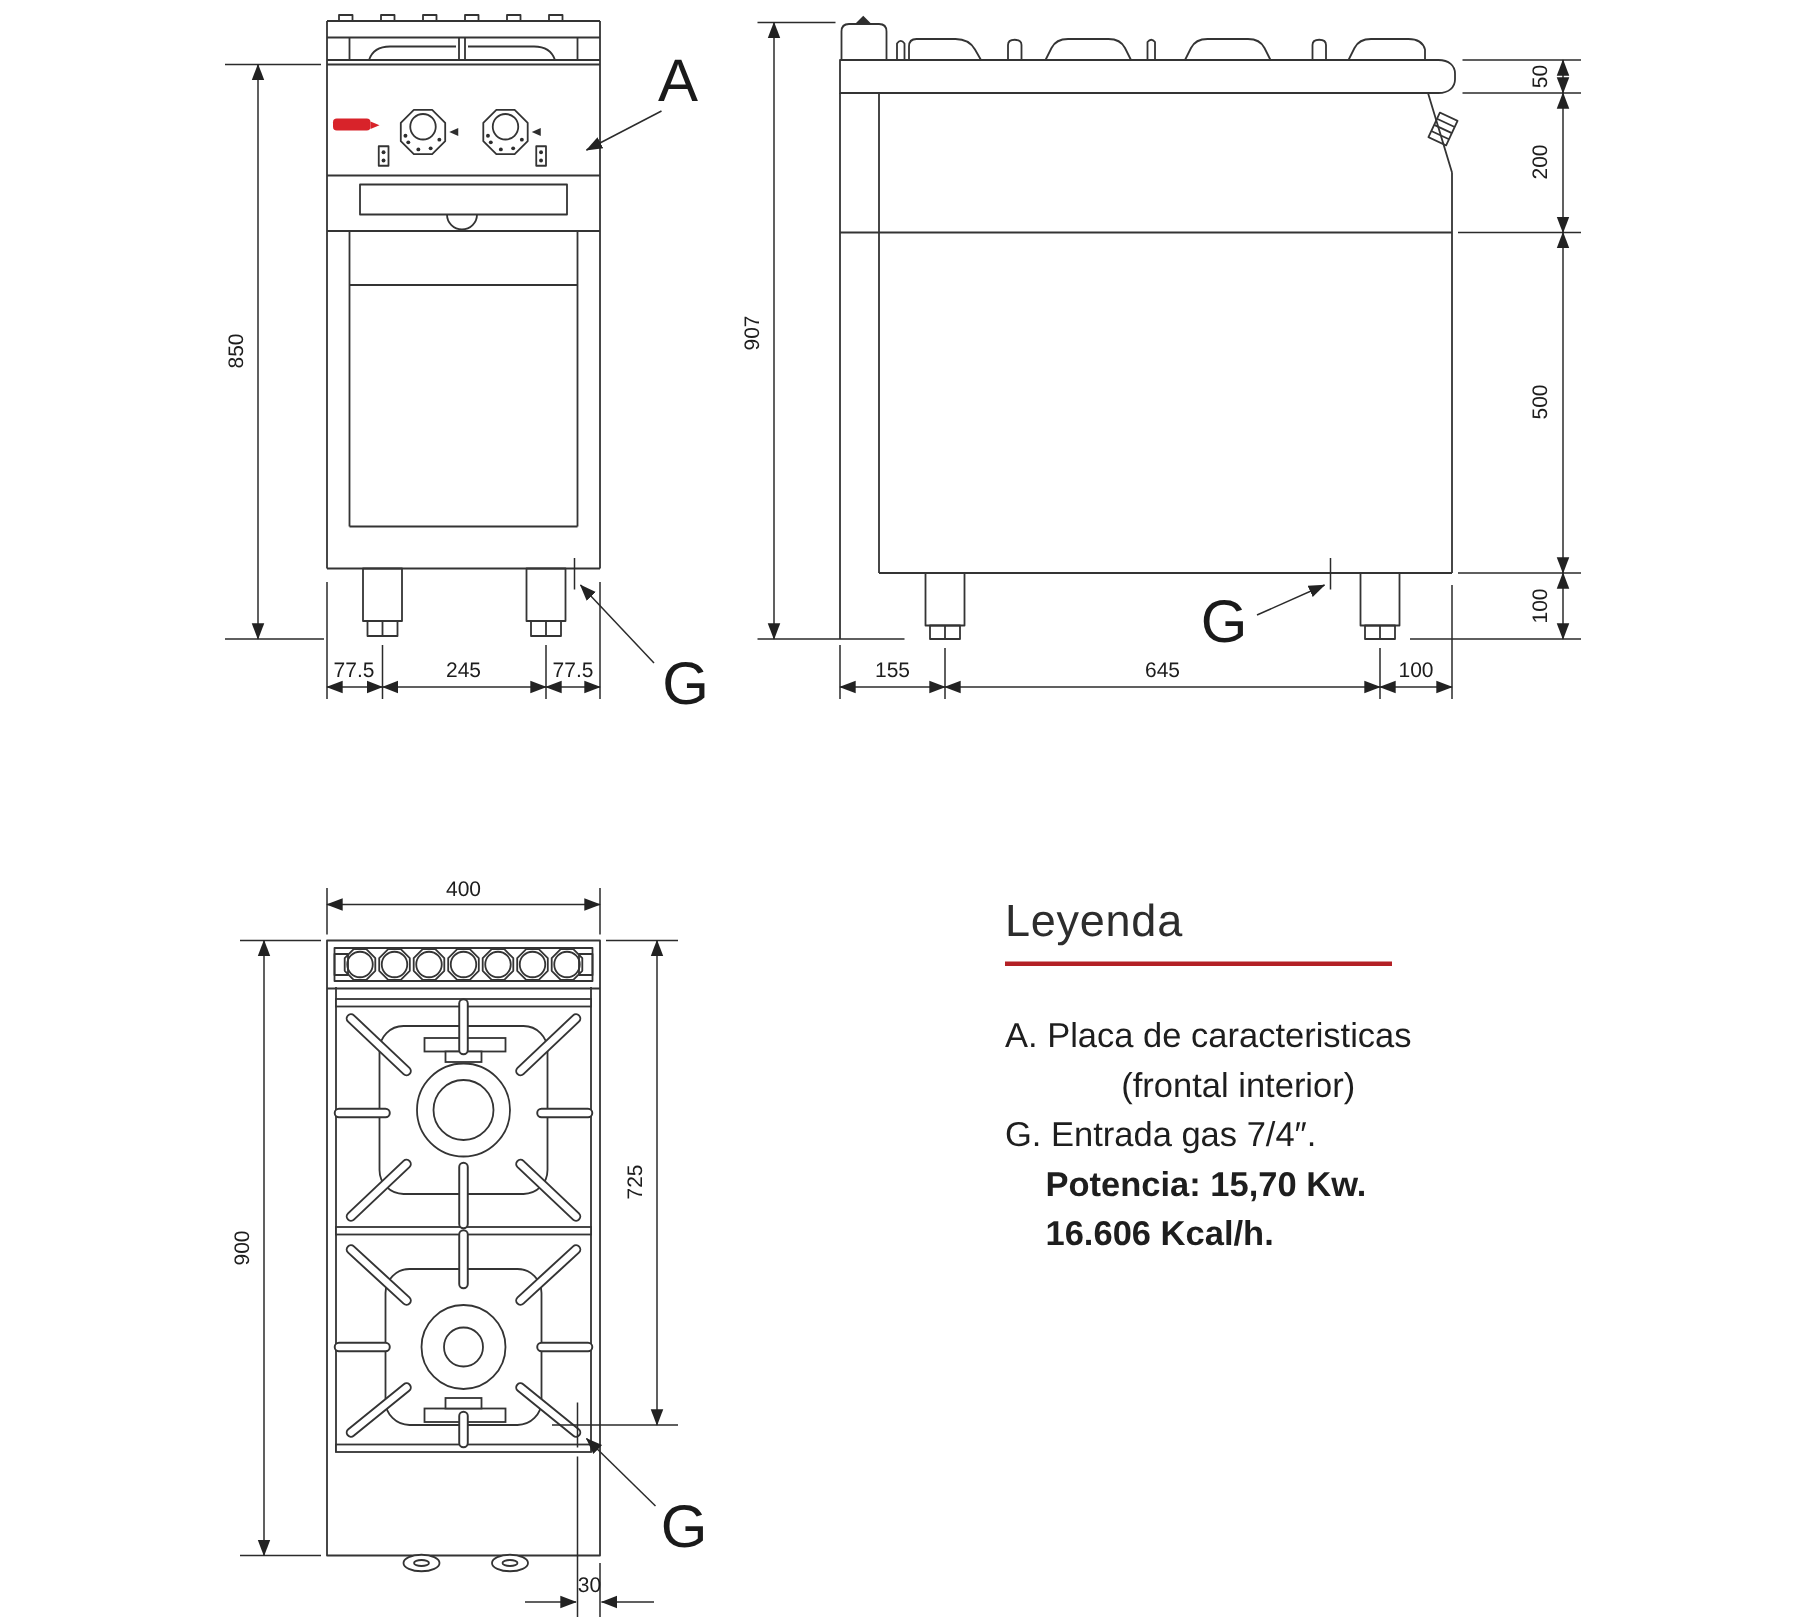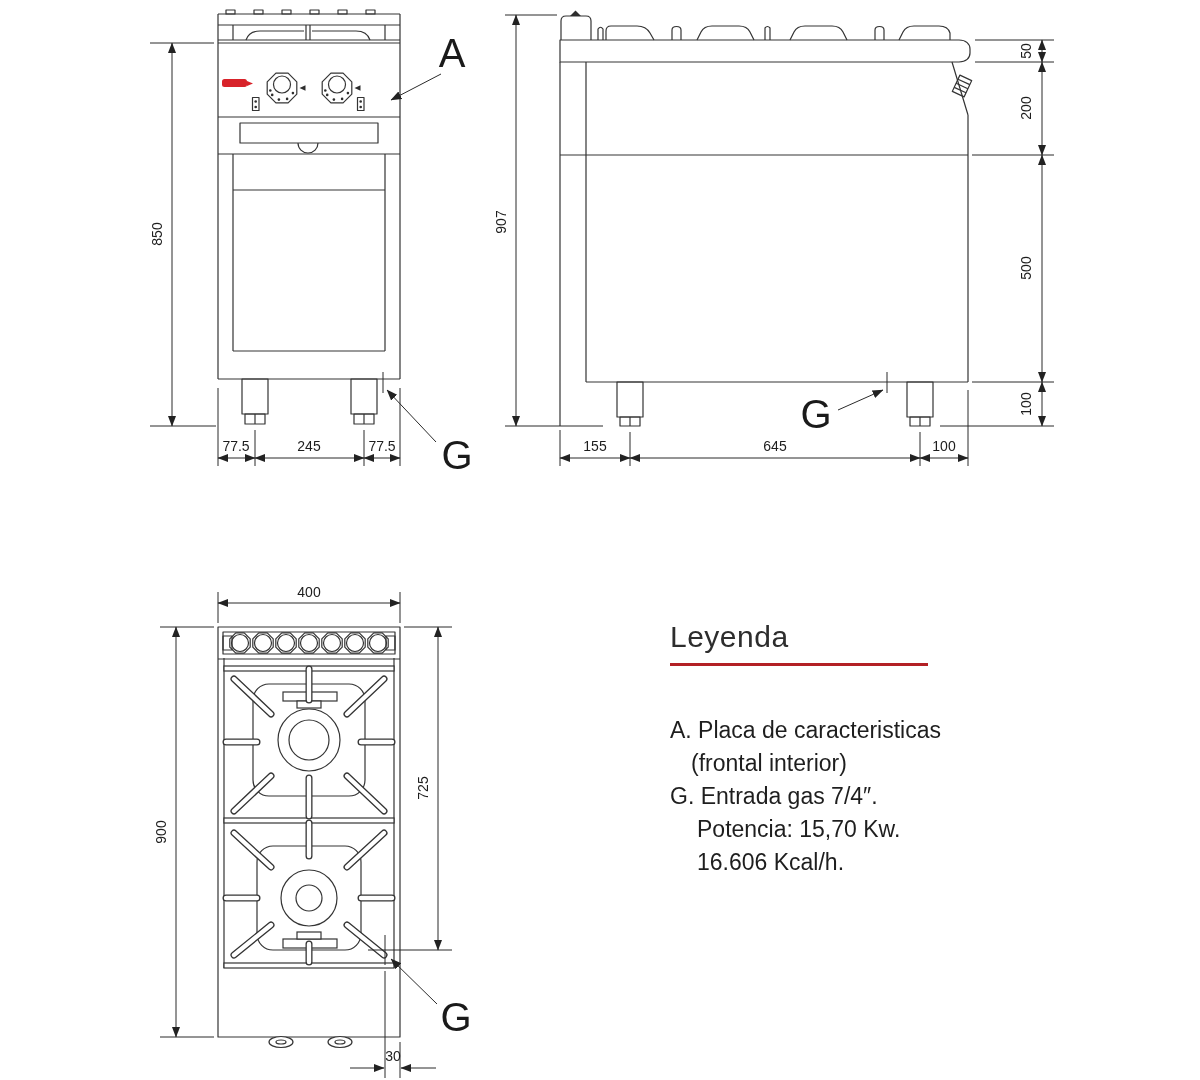--- a/index.html
+++ b/index.html
@@ -8,26 +8,26 @@
   svg{position:absolute;left:0;top:0;}
   .ln{stroke:#343434;stroke-width:1.2;fill:none;stroke-linejoin:round;}
   .dim{stroke:#2b2b2b;stroke-width:1;fill:none;}
   .dimtxt{font:14px "Liberation Sans",sans-serif;fill:#1d1d1d;text-anchor:middle;}
   .callout{font:40px "Liberation Sans",sans-serif;fill:#1a1a1a;text-anchor:middle;}
   .filldark{fill:#2e2e2e;stroke:none;}
   .red{fill:#d8232a;stroke:none;}
   .wfill{fill:#ffffff;stroke:#343434;stroke-width:1.2;}
   .bar-o{stroke:#343434;stroke-width:7;stroke-linecap:round;fill:none;}
   .bar-i{stroke:#ffffff;stroke-width:4.4;stroke-linecap:round;fill:none;}
-  .legend{position:absolute;left:670px;top:620px;width:290px;color:#1e1e1e;}
+  .legend{position:absolute;left:670px;top:598px;width:290px;color:#1e1e1e;}
   .legend-title{font-size:30px;color:#2d2d2d;letter-spacing:0.5px;}
   .legend-rule{width:258px;height:3px;background:#b32025;margin-top:9px;}
-  .legend-items{margin-top:48px;font-size:23px;line-height:33px;}
-  .indent-sm{padding-left:21px;}
-  .indent-md{padding-left:27px;}
+  .legend-items{margin-top:30px;font-size:23px;line-height:33px;}
+  .indent-sm{padding-left:21px;text-align:center;}
+  .indent-md{padding-left:27px;font-weight:bold;}
 </style>
 </head>
 <body>
 
 <div class="page">
 
 <svg width="1200" height="1080" viewBox="0 0 1200 1080">
   <defs>
     <marker id="ah" viewBox="0 0 10 10" refX="9.5" refY="5" markerWidth="11" markerHeight="11" orient="auto-start-reverse">
       <path d="M0,1.2 L10,5 L0,8.8 Z" fill="#222"></path>

